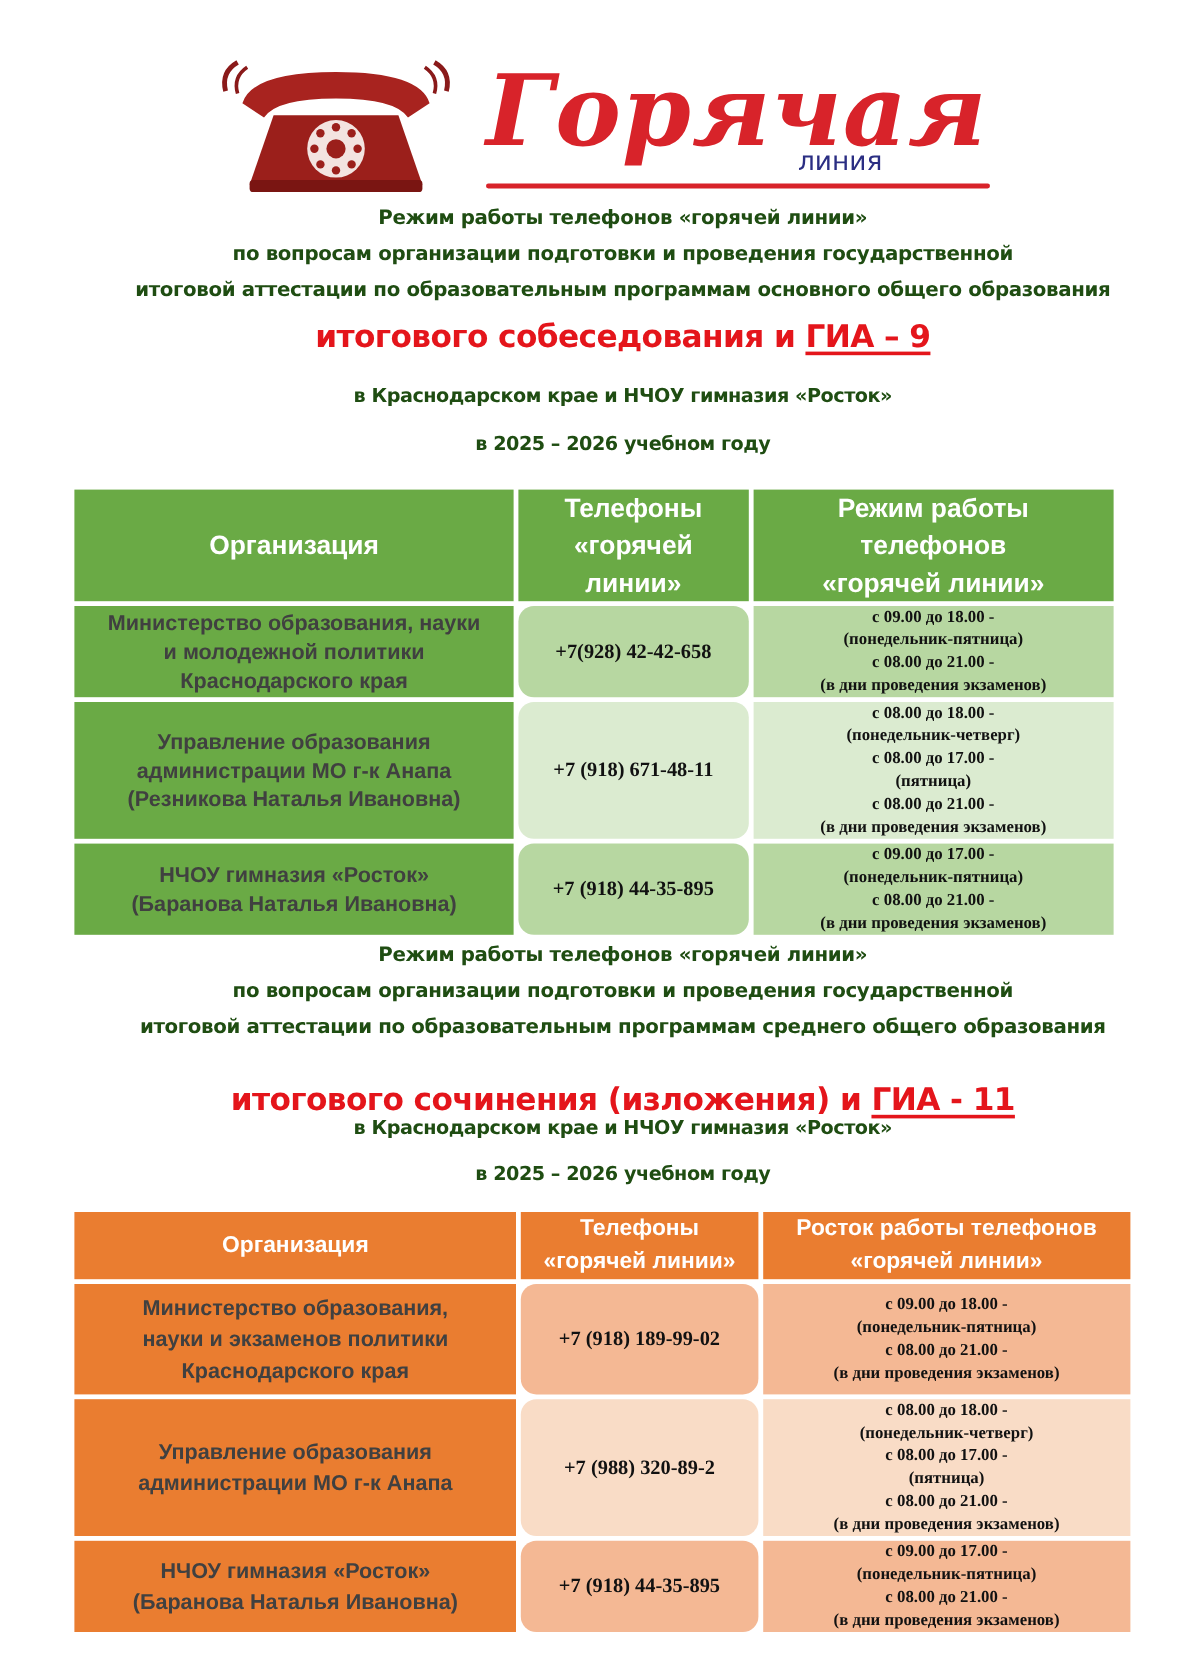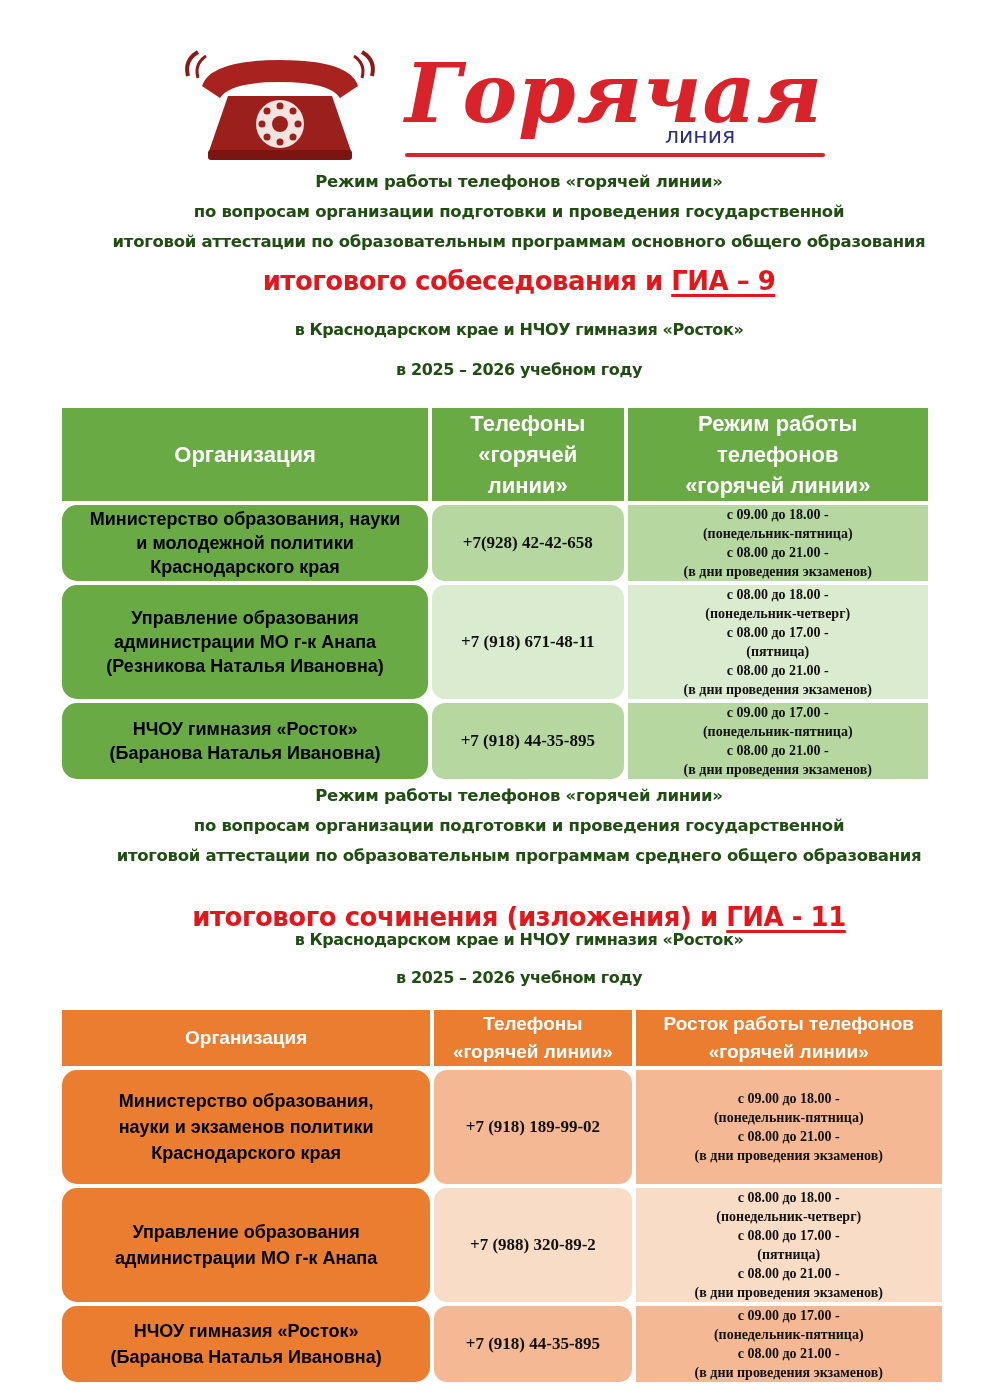--- a/index.html
+++ b/index.html
@@ -12,21 +12,21 @@
 
   .heading { position: absolute; left: 0; width: 990px; text-align: center; font-family: "DejaVu Sans", sans-serif; font-weight: bold; color: #1f4d12; margin-left: 24px; }
   .h-small { font-size: 16.5px; letter-spacing: -0.3px; }
   .h-big { font-size: 26px; color: #e4151b; letter-spacing: -0.5px; }
   .h-big .u { text-decoration: underline; text-decoration-thickness: 3px; text-underline-offset: 4px; }
   .h-mid { font-size: 16px; letter-spacing: -0.4px; }
 
   table.t { position: absolute; border-collapse: separate; border-spacing: 4px; font-family: "Liberation Sans", sans-serif; font-weight: bold; }
   table.t td, table.t th { text-align: center; vertical-align: middle; padding: 0 4px; }
   .t th { color: #fff; font-weight: bold; }
-  .t td.org { color: #000000; border-radius: 15px; }
+  .t td.org { color: #404040; }
   .t td.ph { color: #111; border-radius: 13px; }
   .t td.sch { color: #111; font-family: "Liberation Serif", serif; font-size: 14px; line-height: 19px; }
 
   .g th { background: #6aaa45; font-size: 22px; line-height: 31px; }
   .g td.org { background: #6aaa45; font-size: 18px; line-height: 24px; }
   .g td.ph { font-size: 17px; font-family: "Liberation Serif", serif; }
   .g .l1 { background: #b7d7a1; }
   .g .l2 { background: #dbebd0; }
 
   .o th { background: #ea7d30; font-size: 19px; line-height: 28px; }
@@ -157,21 +157,21 @@
     <th><span>Организация</span></th>
     <th>
       <span style="display:block">Телефоны</span>
       <span style="display:block">«горячей линии»</span>
     </th>
     <th>
       <span style="display:block">Росток работы телефонов</span>
       <span style="display:block">«горячей линии»</span>
     </th>
   </tr>
-  <tr style="height:114px;">
+  <tr style="height:92px;">
     <td class="org">
       <span style="display:block">Министерство образования,</span>
       <span style="display:block">науки и экзаменов политики</span>
       <span style="display:block">Краснодарского края</span>
     </td>
     <td class="ph l1">+7 (918) 189-99-02</td>
     <td class="sch l1">
       <span>с 09.00 до 18.00 -</span>
           <span>(понедельник-пятница)</span>
       <span>с 08.00 до 21.00 -</span>

